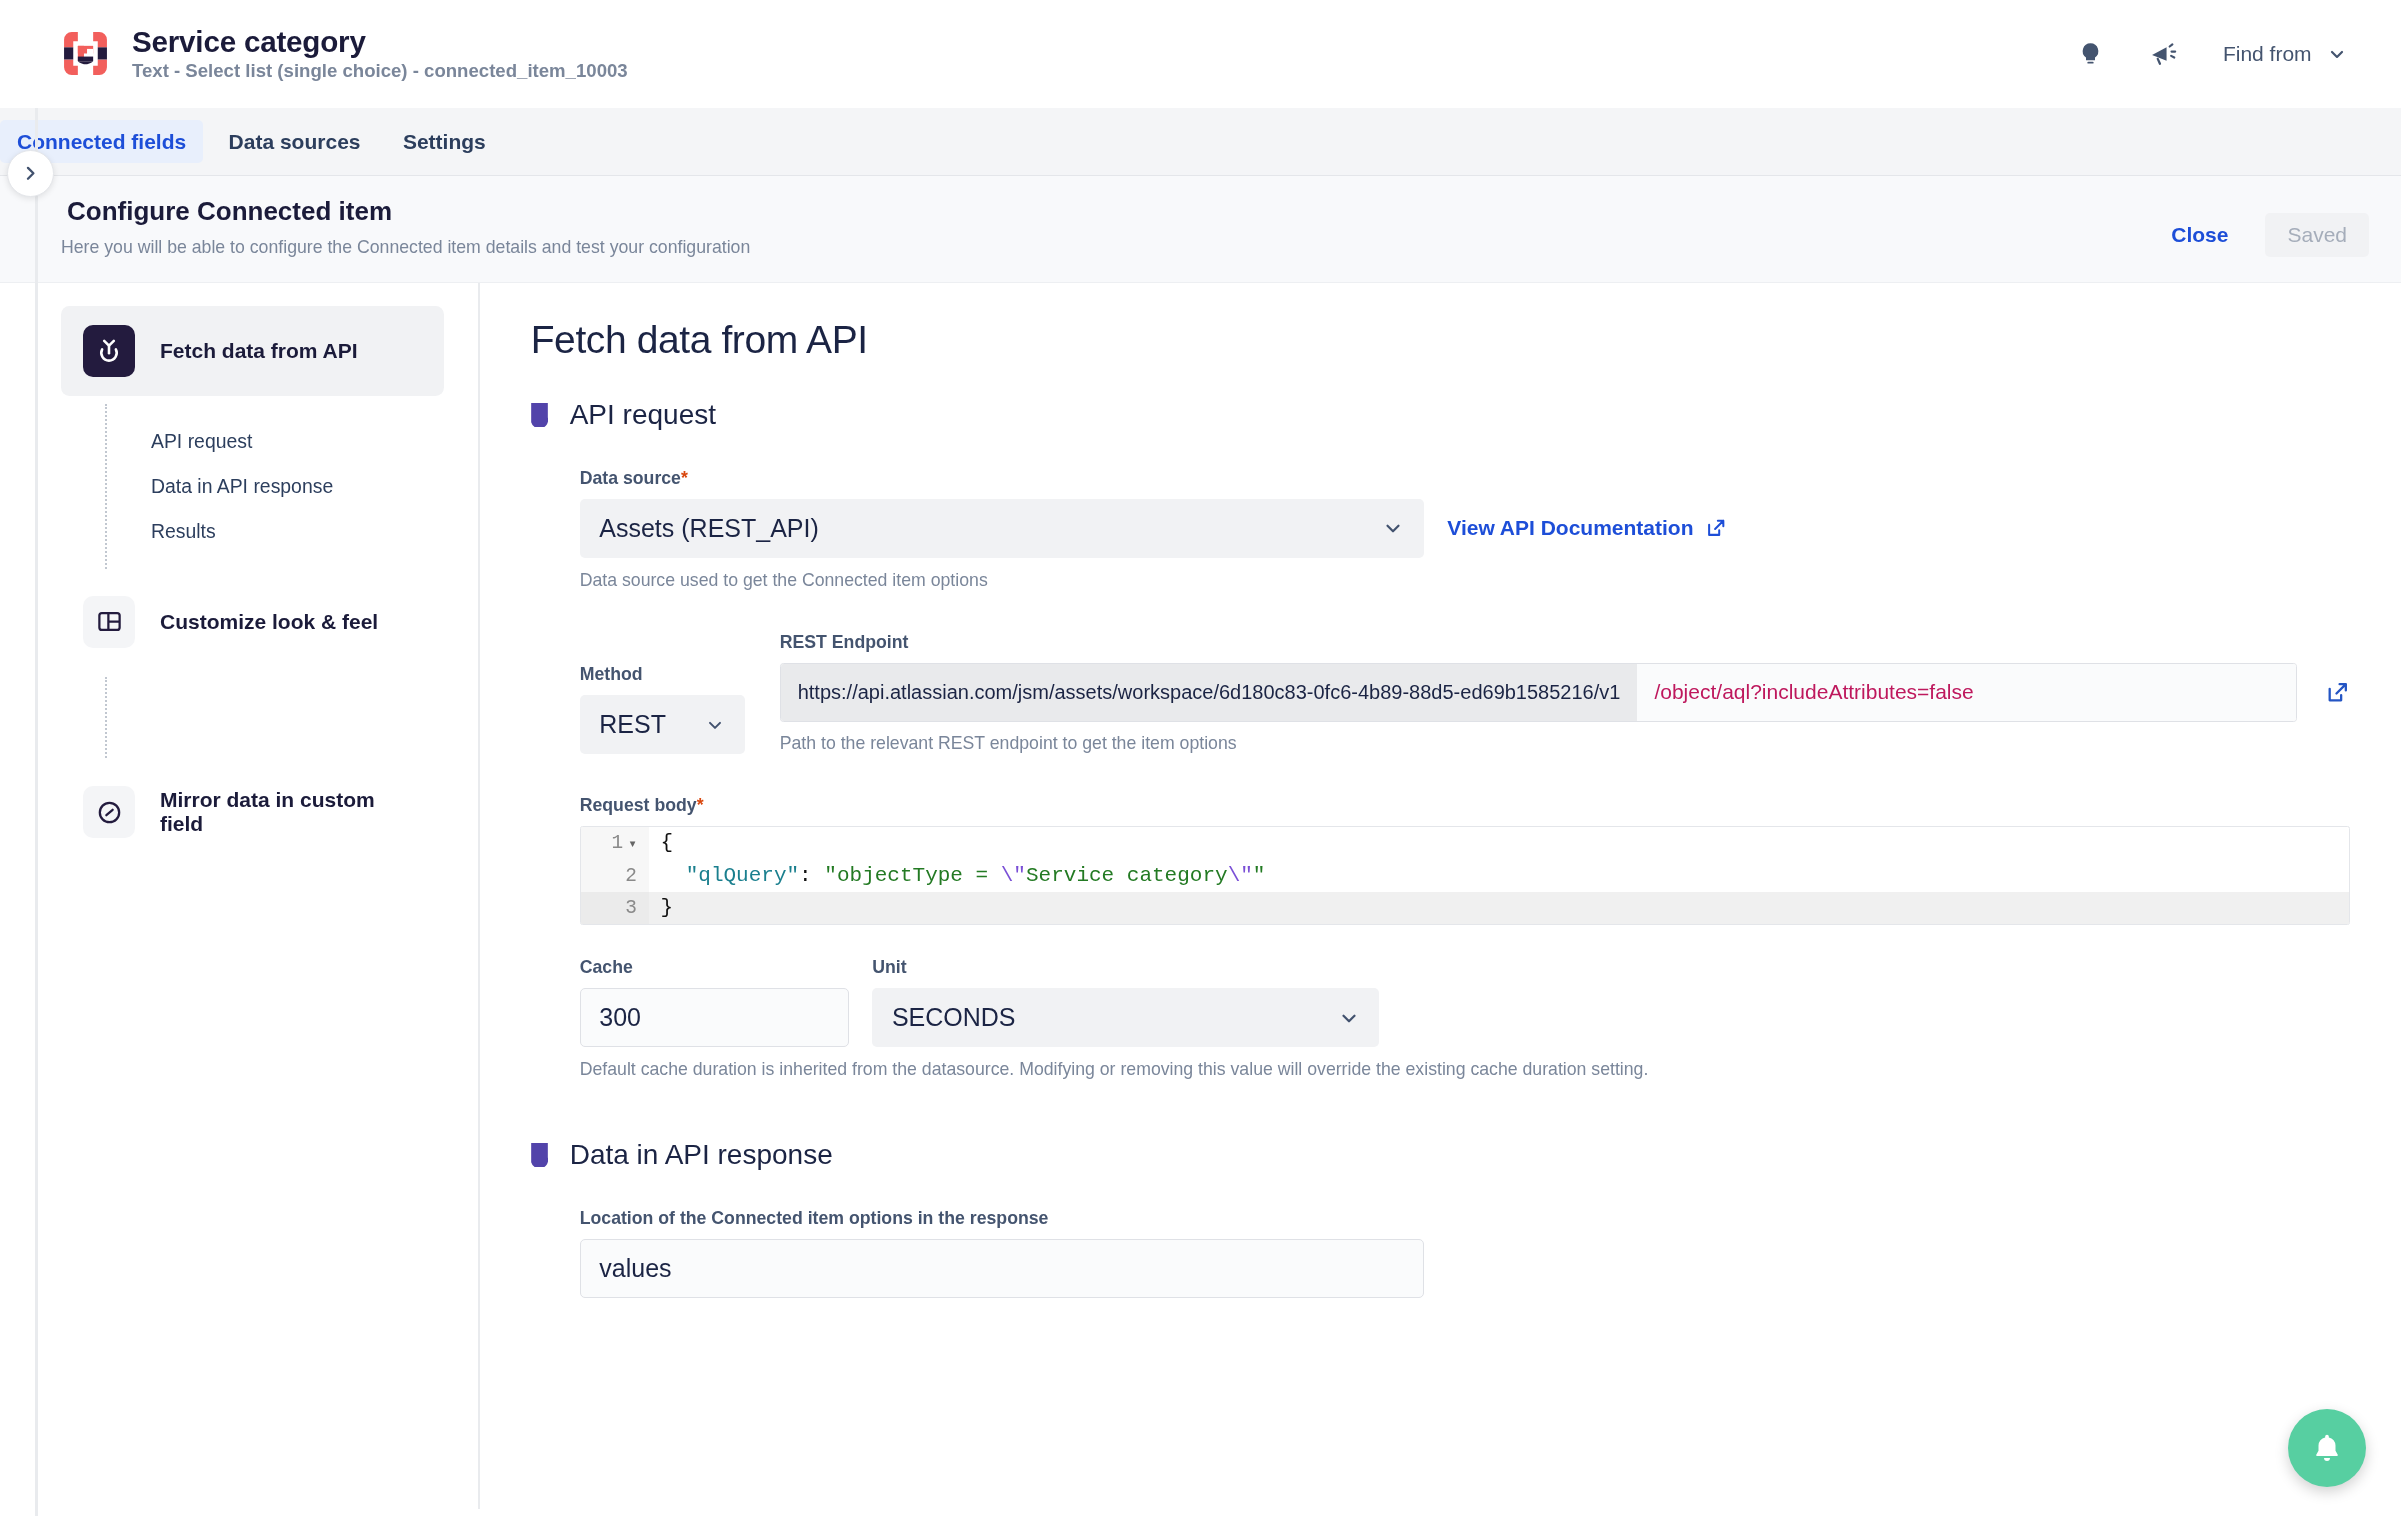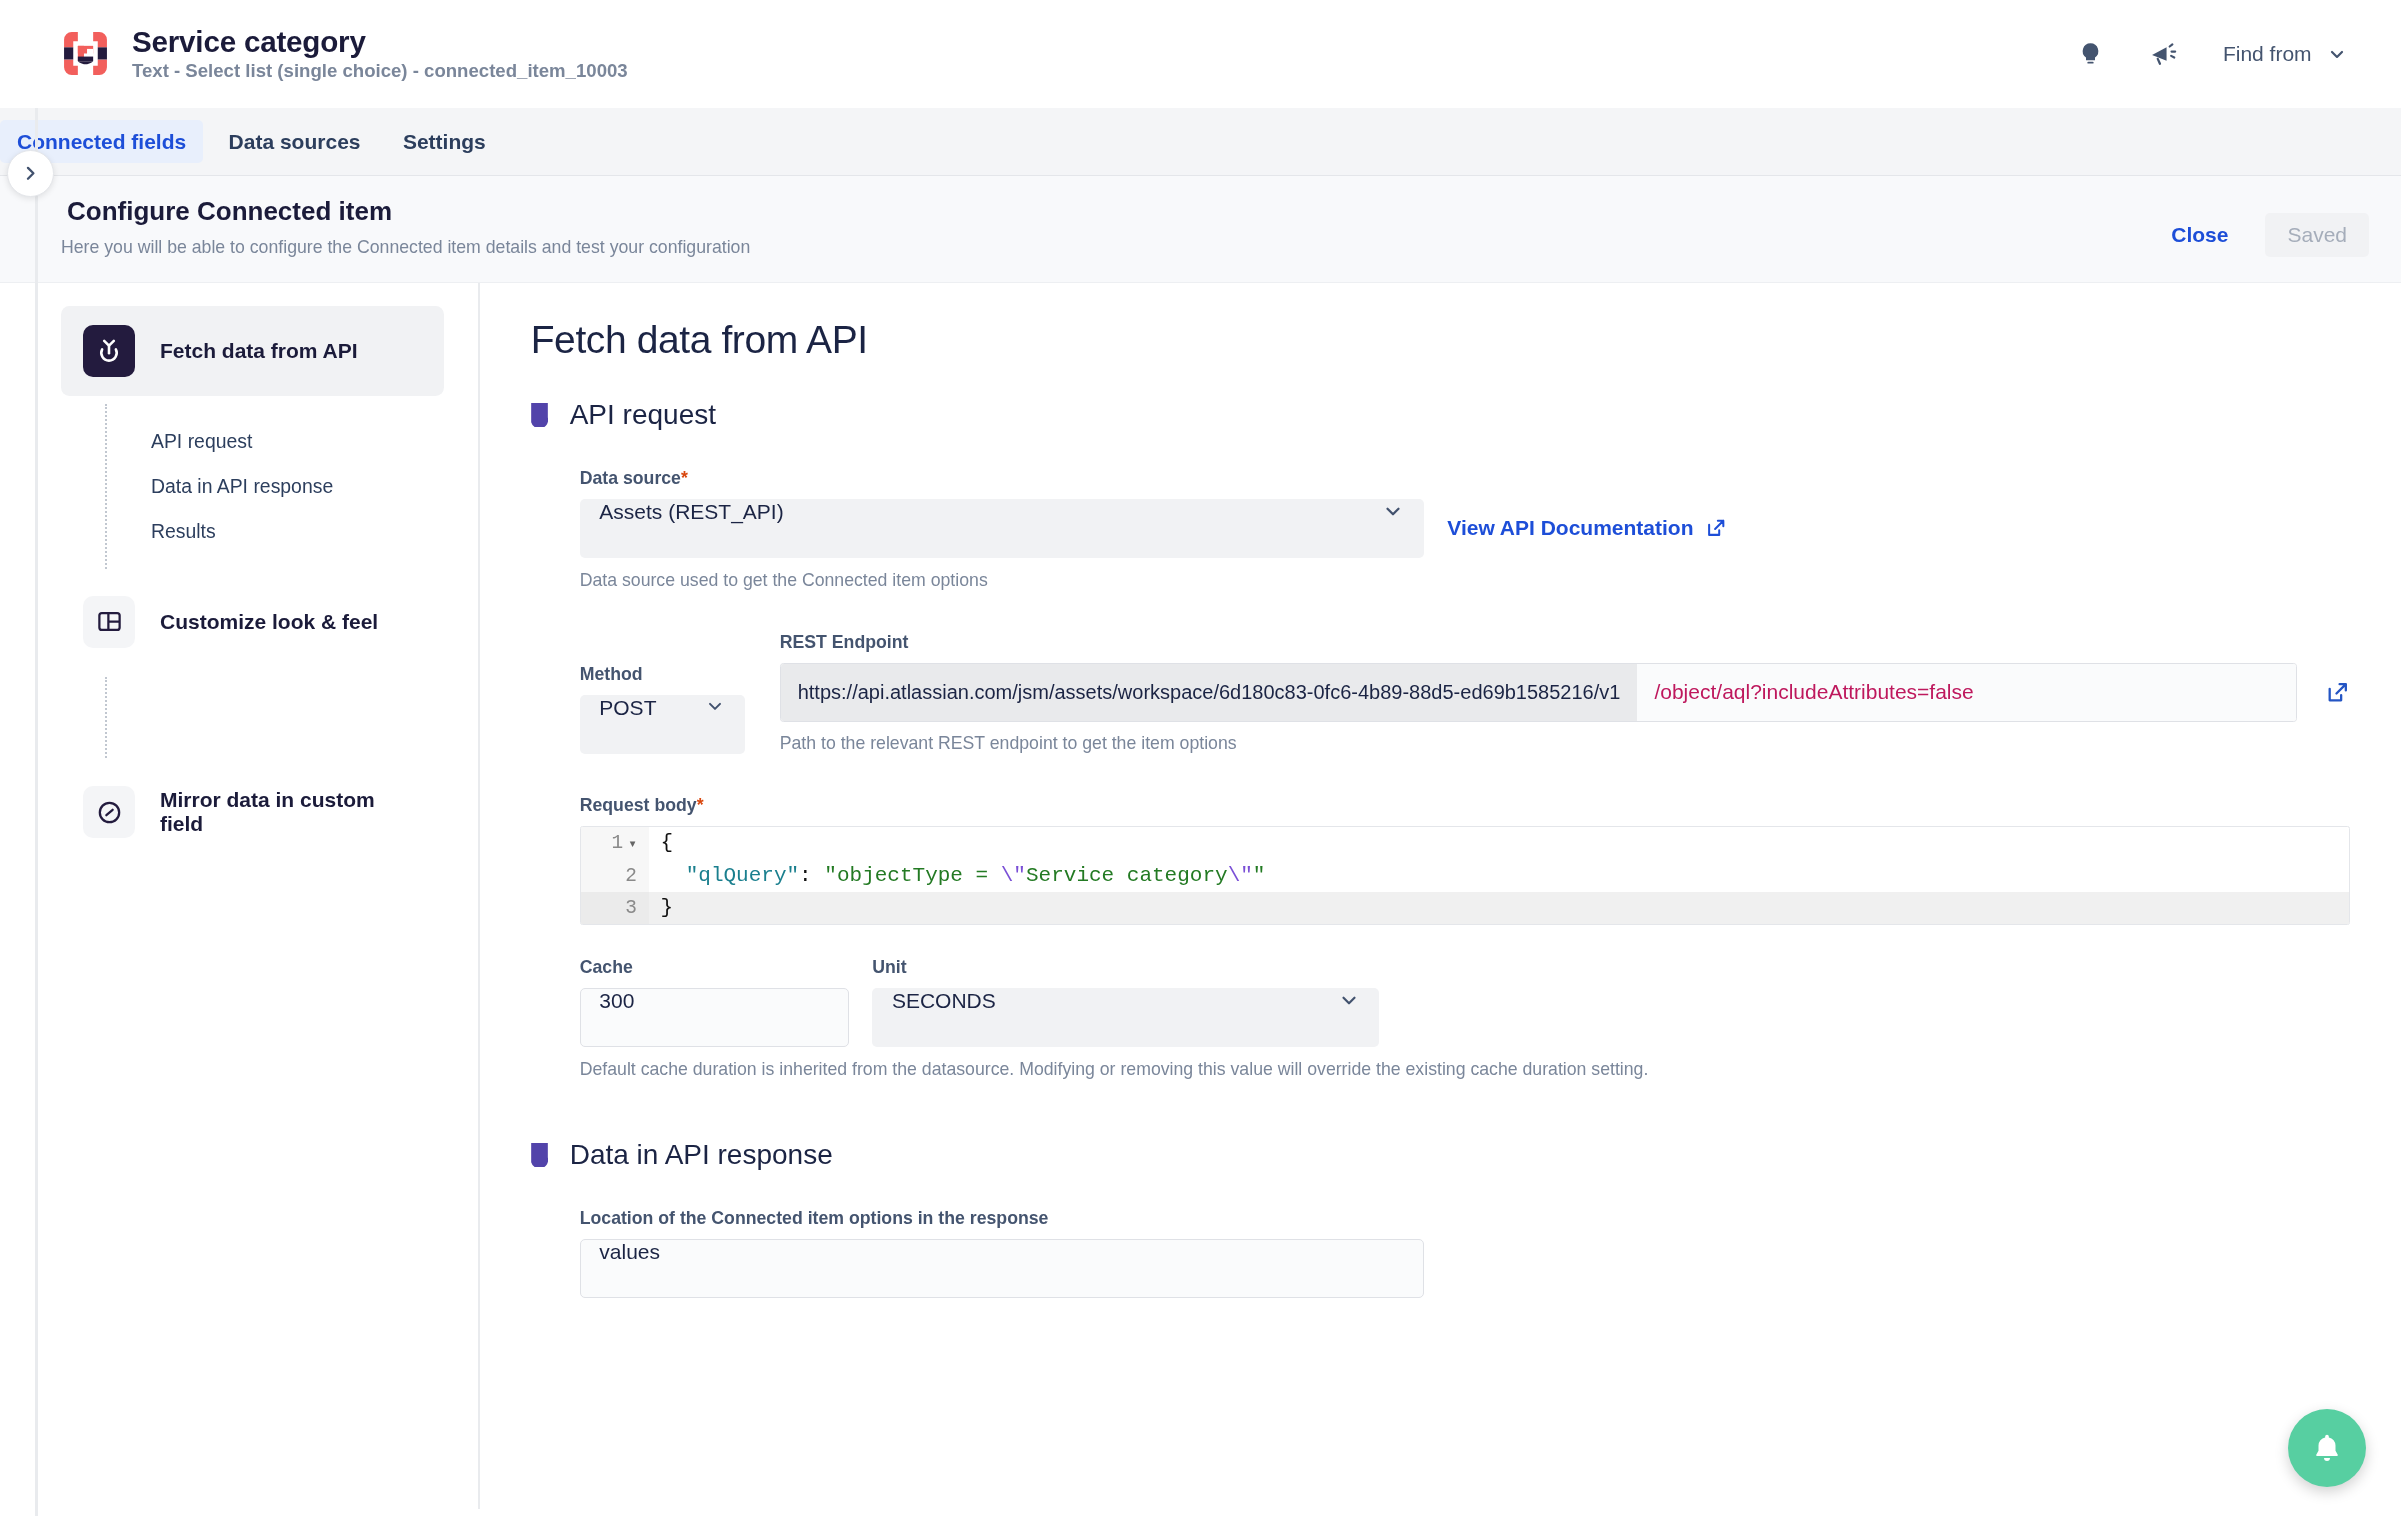--- a/index.html
+++ b/index.html
@@ -150,22 +150,22 @@
     font-size: 28px; font-weight: 400; color: #1B2444;
   }
   .field-block { padding-left: 49px; }
   .lbl {
     font-size: 17.7px; font-weight: 700; color: #44546F;
     margin-bottom: 10px; display: block;
   }
   .req { color: #D9480F; font-weight: 700; }
   .ctl {
     height: 59px; border-radius: 5px; border: 0.8px solid transparent;
-    background: #F1F2F4; display: flex; align-items: flex-start;
-    padding: 0 18.6px; font-size: 21px; color: #1B2444;
+    background: #F1F2F4; display: flex; align-items: center;
+    padding: 0 18.6px; font-size: 25px; color: #1B2444;
   }
   .ctl.white { background: #FAFBFC; border: 0.8px solid #DFE1E6; }
   .ctl.select { justify-content: space-between; cursor: pointer; }
   .hint {
     font-size: 17.7px; color: #7A869A; margin-top: 11.8px;
   }
   .a-link { color: #1D4ED8; }
 
   
   .editor {
@@ -356,21 +356,21 @@
             <path d="M11 13 20 4M14 4h6v6" stroke="#1D4ED8" stroke-width="2.2" stroke-linecap="round" stroke-linejoin="round"></path>
           </svg>
         </div>
       </div>
       <div class="hint">Data source used to get the Connected item options</div>
 
       <div style="margin-top:41px;display:flex;gap:35px;align-items:flex-end;">
         <div style="width:165px;flex:none;">
           <label class="lbl">Method</label>
           <div class="ctl select">
-            <span>POST</span>
+            <span>REST</span>
             <svg width="20" height="20" viewBox="0 0 24 24" fill="none">
               <path d="M6 9.5l6 6 6-6" stroke="#42526E" stroke-width="2.4" stroke-linecap="round" stroke-linejoin="round"></path>
             </svg>
           </div>
         </div>
         <div style="flex:1;min-width:0;">
           <label class="lbl">REST Endpoint</label>
           <div style="display:flex;align-items:center;gap:28px;">
             <div style="flex:1;min-width:0;display:flex;height:59px;border:0.8px solid #DFE1E6;border-radius:3.4px;overflow:hidden;">
               <div style="background:#E9EAEC;display:flex;align-items:center;padding:0 17px;font-size:20px;color:#1B2444;white-space:nowrap;">https://api.atlassian.com/jsm/assets/workspace/6d180c83-0fc6-4b89-88d5-ed69b1585216/v1</div>

